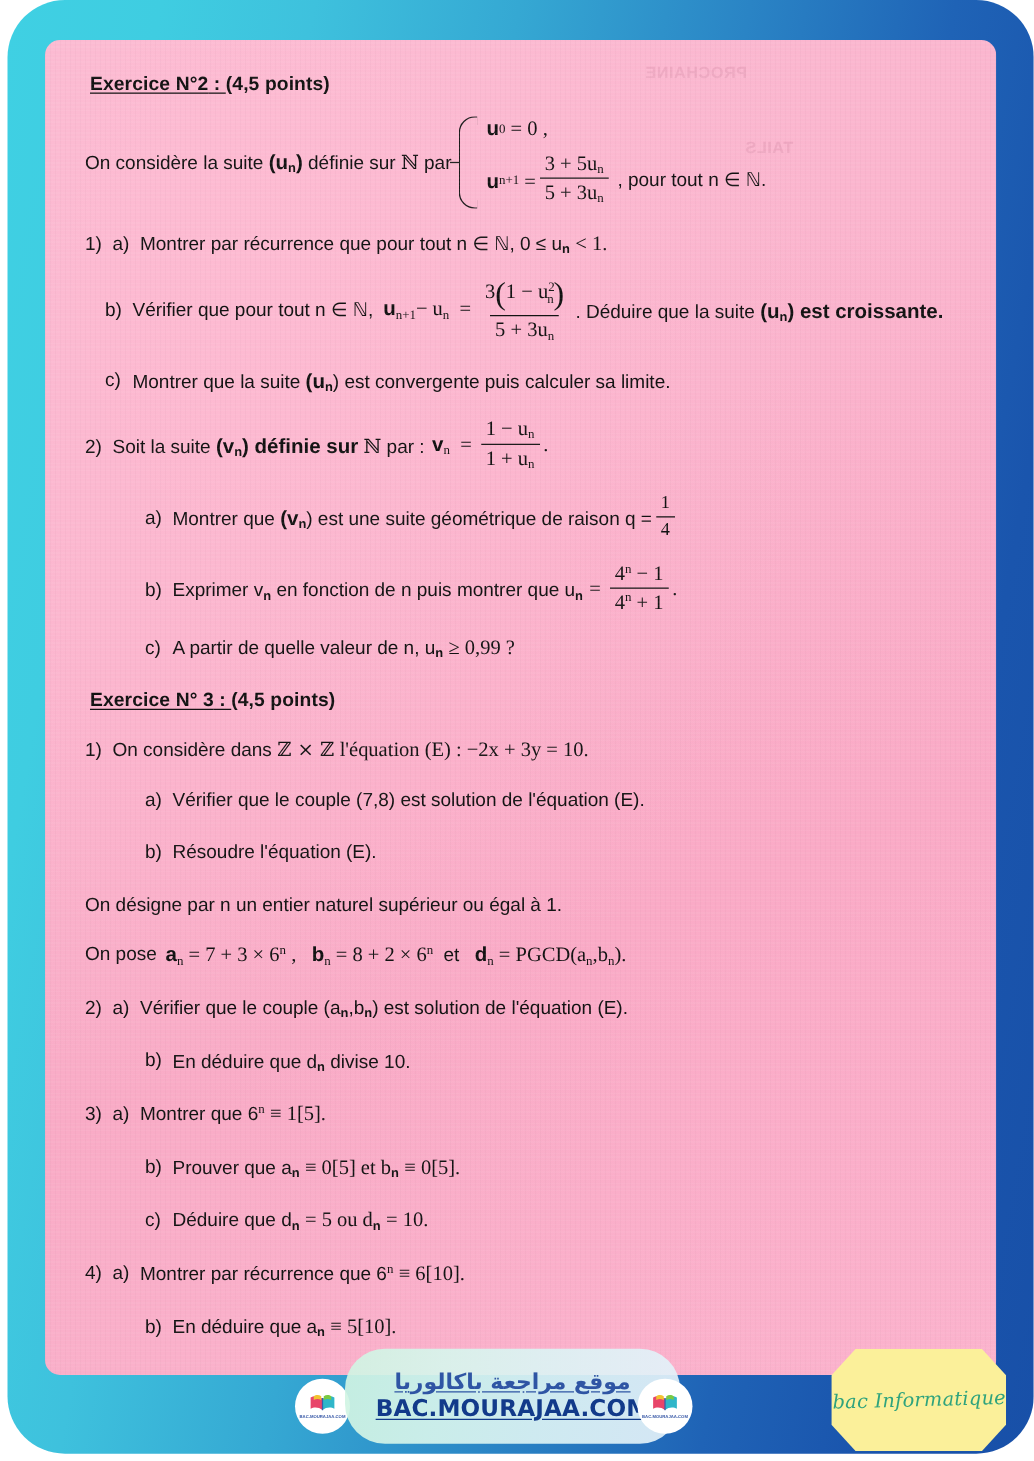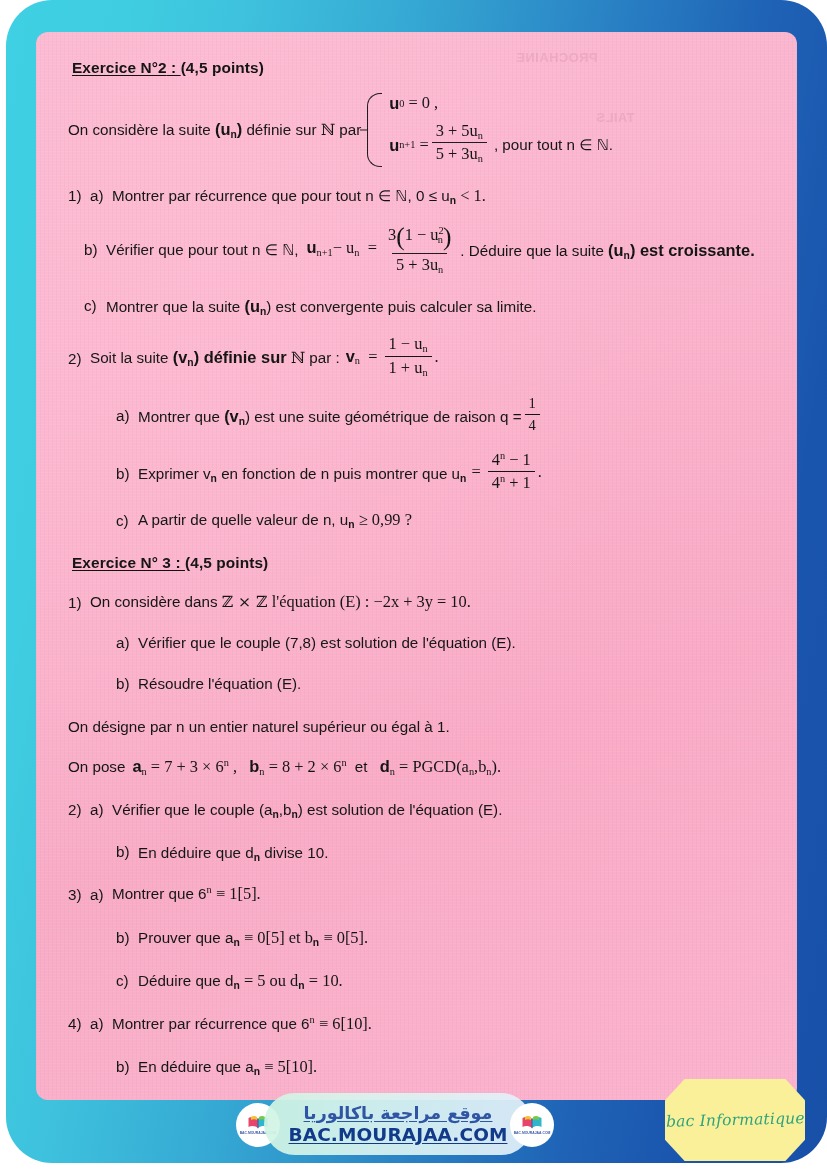--- a/index.html
+++ b/index.html
@@ -137,22 +137,22 @@
     font-weight: bold;
     letter-spacing: .4px;
     pointer-events: none;
     user-select: none;
     transform: scaleX(-1);
   }
 
   
   .wm-banner {
     position: absolute;
-    left: 264px; bottom: 14px;
-    width: 268px; height: 62px;
+    left: 276px; bottom: 14px;
+    width: 268px; height: 76px;
     border-radius: 32px;
     background: linear-gradient(100deg,
         rgba(208,244,226,0.92) 0%,
         rgba(215,245,236,0.92) 28%,
         rgba(220,243,244,0.92) 58%,
         rgba(228,241,250,0.92) 100%);
     display:flex; flex-direction:column;
     align-items:center; justify-content:center;
     gap: 1px;
   }

